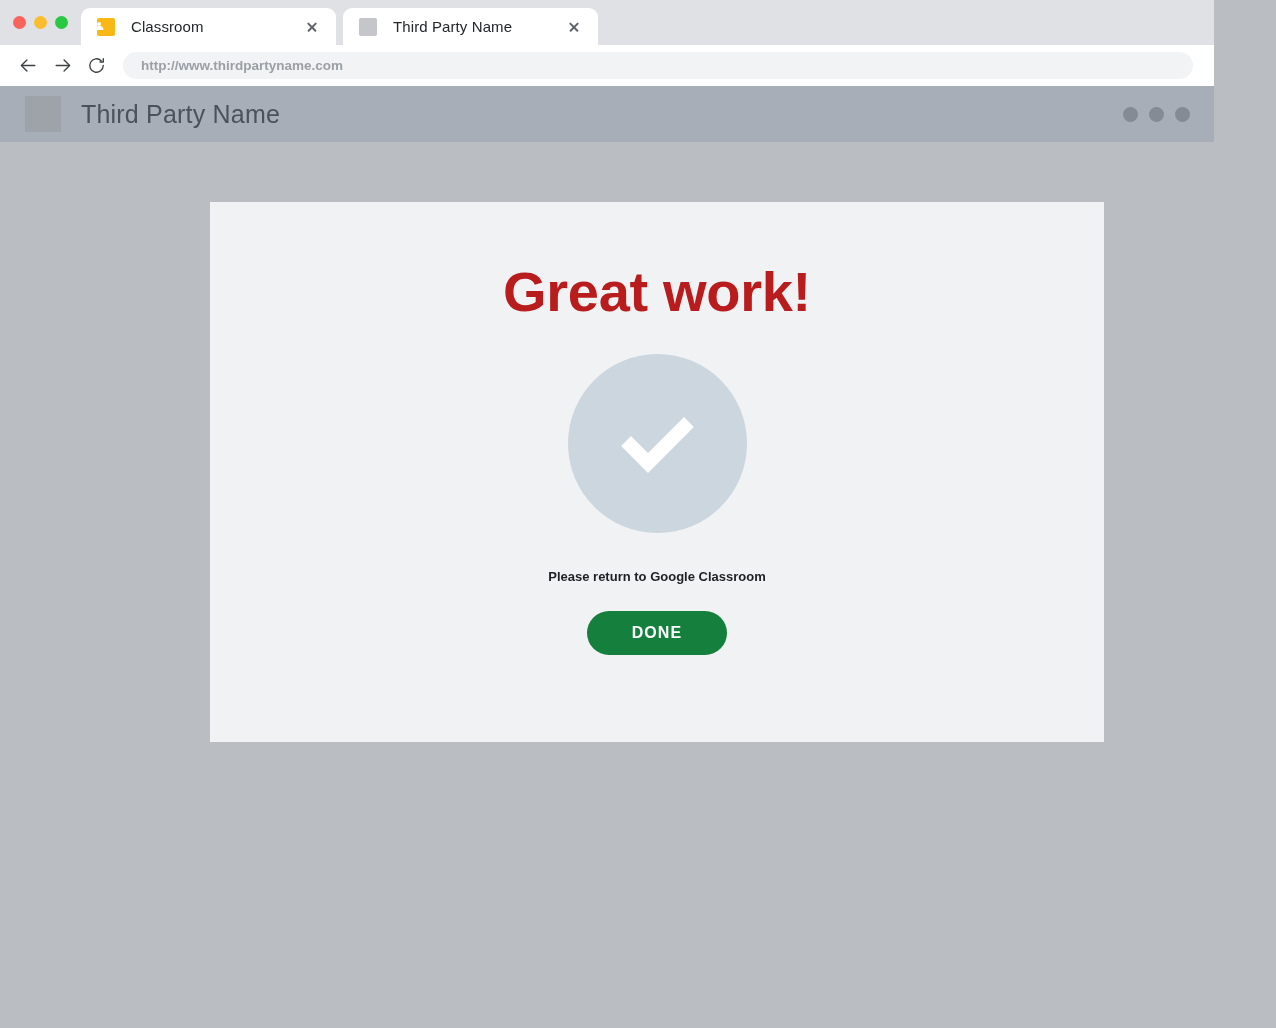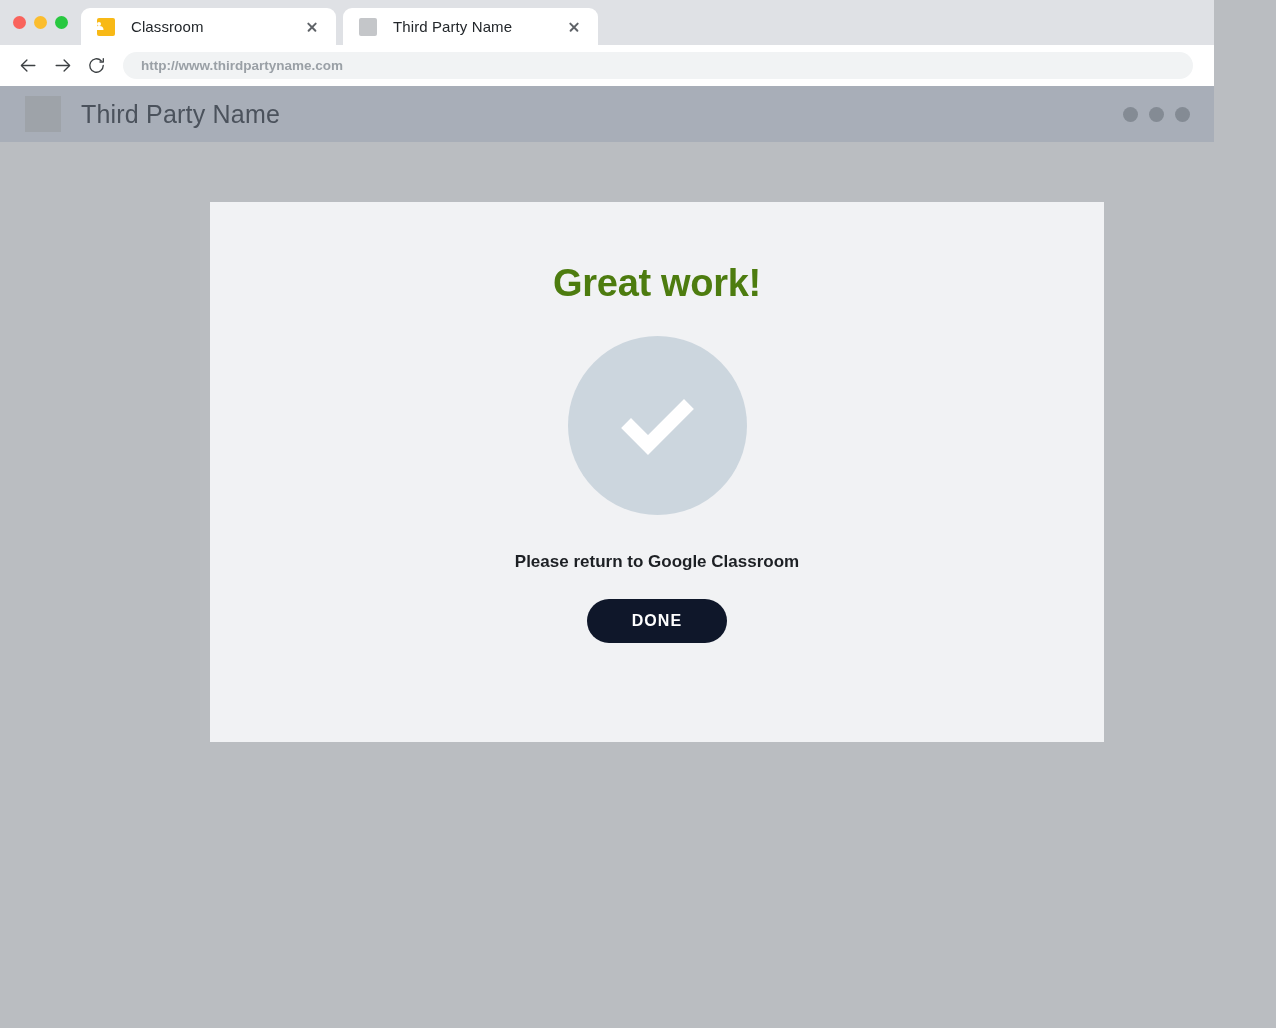--- a/index.html
+++ b/index.html
@@ -241,23 +241,23 @@
     width: 894px;
     height: 540px;
     background: #f1f2f4;
     display: flex;
     flex-direction: column;
     align-items: center;
     box-sizing: border-box;
   }
 
   .card-heading {
-    font-size: 38px;
+    font-size: 56px;
     font-weight: bold;
-    color: #4d7c0f;
+    color: #b91c1c;
     margin-top: 62px;
     letter-spacing: -0.3px;
     line-height: 1;
   }
 
   .check-circle {
     width: 179px;
     height: 179px;
     border-radius: 50%;
     background: #ccd6de;
@@ -265,32 +265,32 @@
     display: flex;
     align-items: center;
     justify-content: center;
     flex: 0 0 auto;
   }
   .check-circle svg { display: block; }
 
   .card-message {
     margin-top: 34px;
     text-align: center;
-    font-size: 17px;
+    font-size: 13px;
     font-weight: bold;
     color: #1d2024;
     line-height: 1.55;
   }
   .card-message .line { display: block; white-space: nowrap; }
 
   .done-button {
     margin-top: 24px;
     width: 140px;
     height: 44px;
-    background: #0f172a;
+    background: #15803d;
     color: #ffffff;
     border: none;
     border-radius: 22px;
     font-family: "Liberation Sans", sans-serif;
     font-size: 16px;
     font-weight: bold;
     letter-spacing: 1.1px;
     cursor: pointer;
     display: flex;
     align-items: center;

